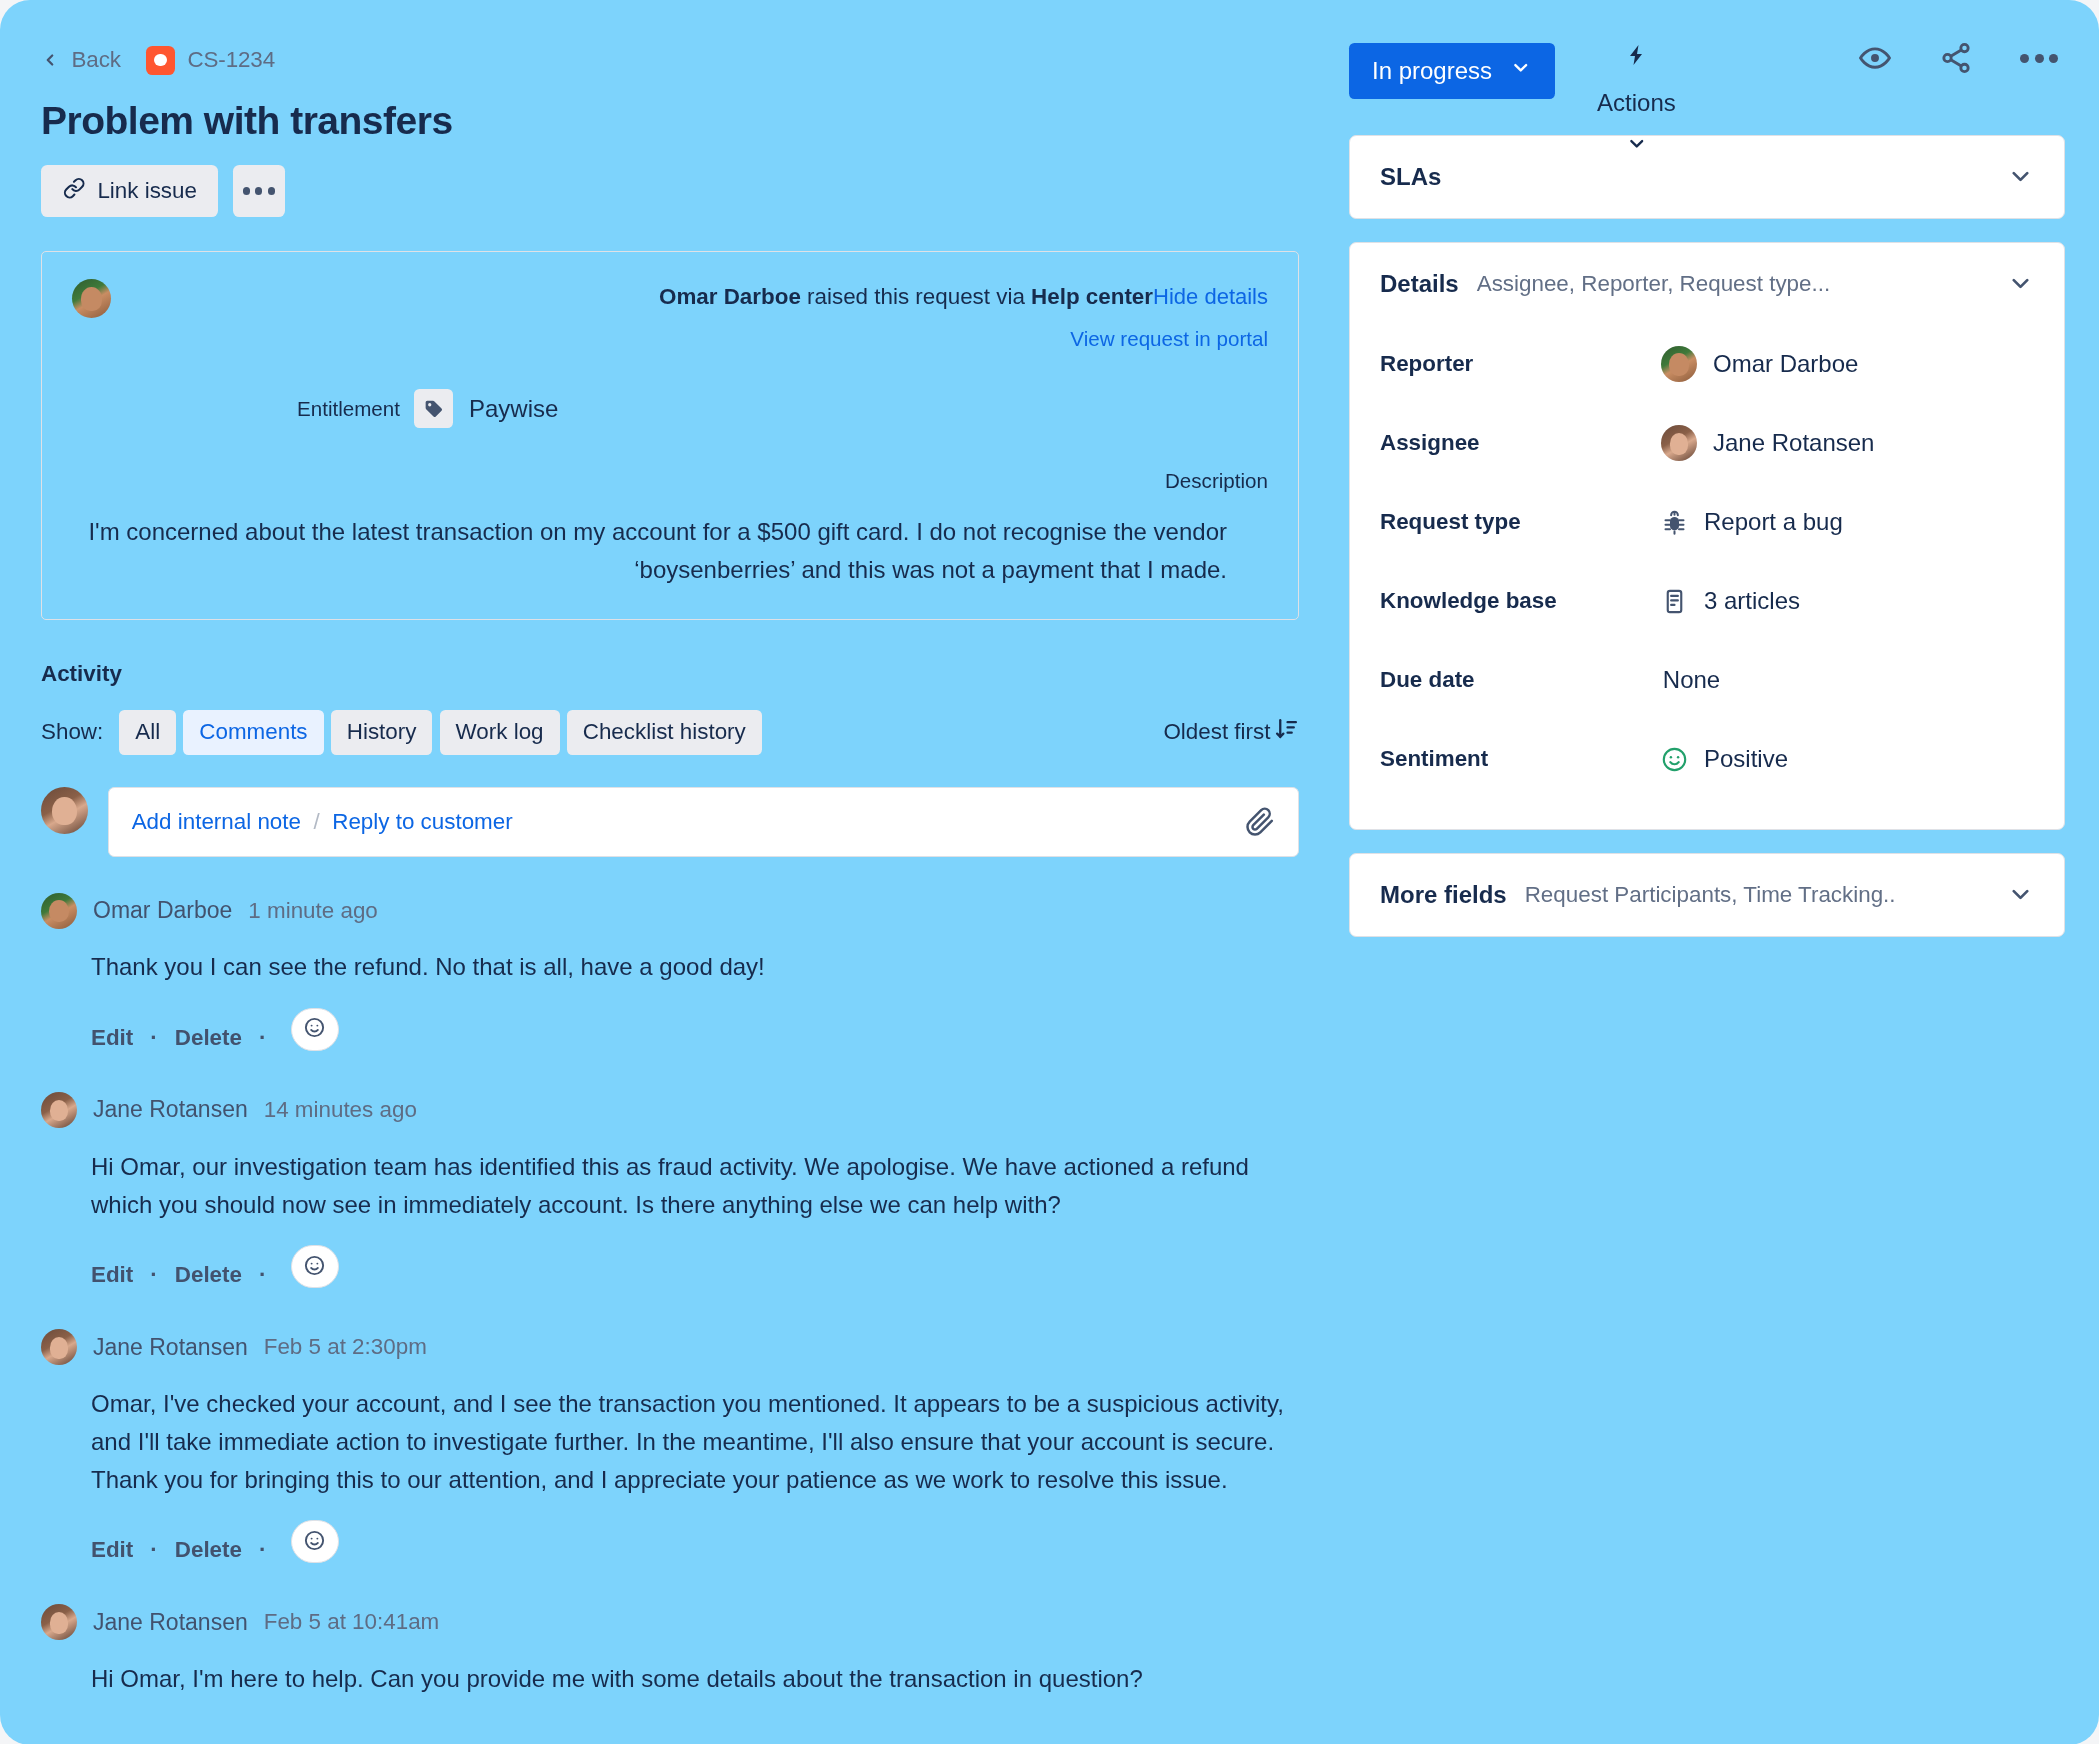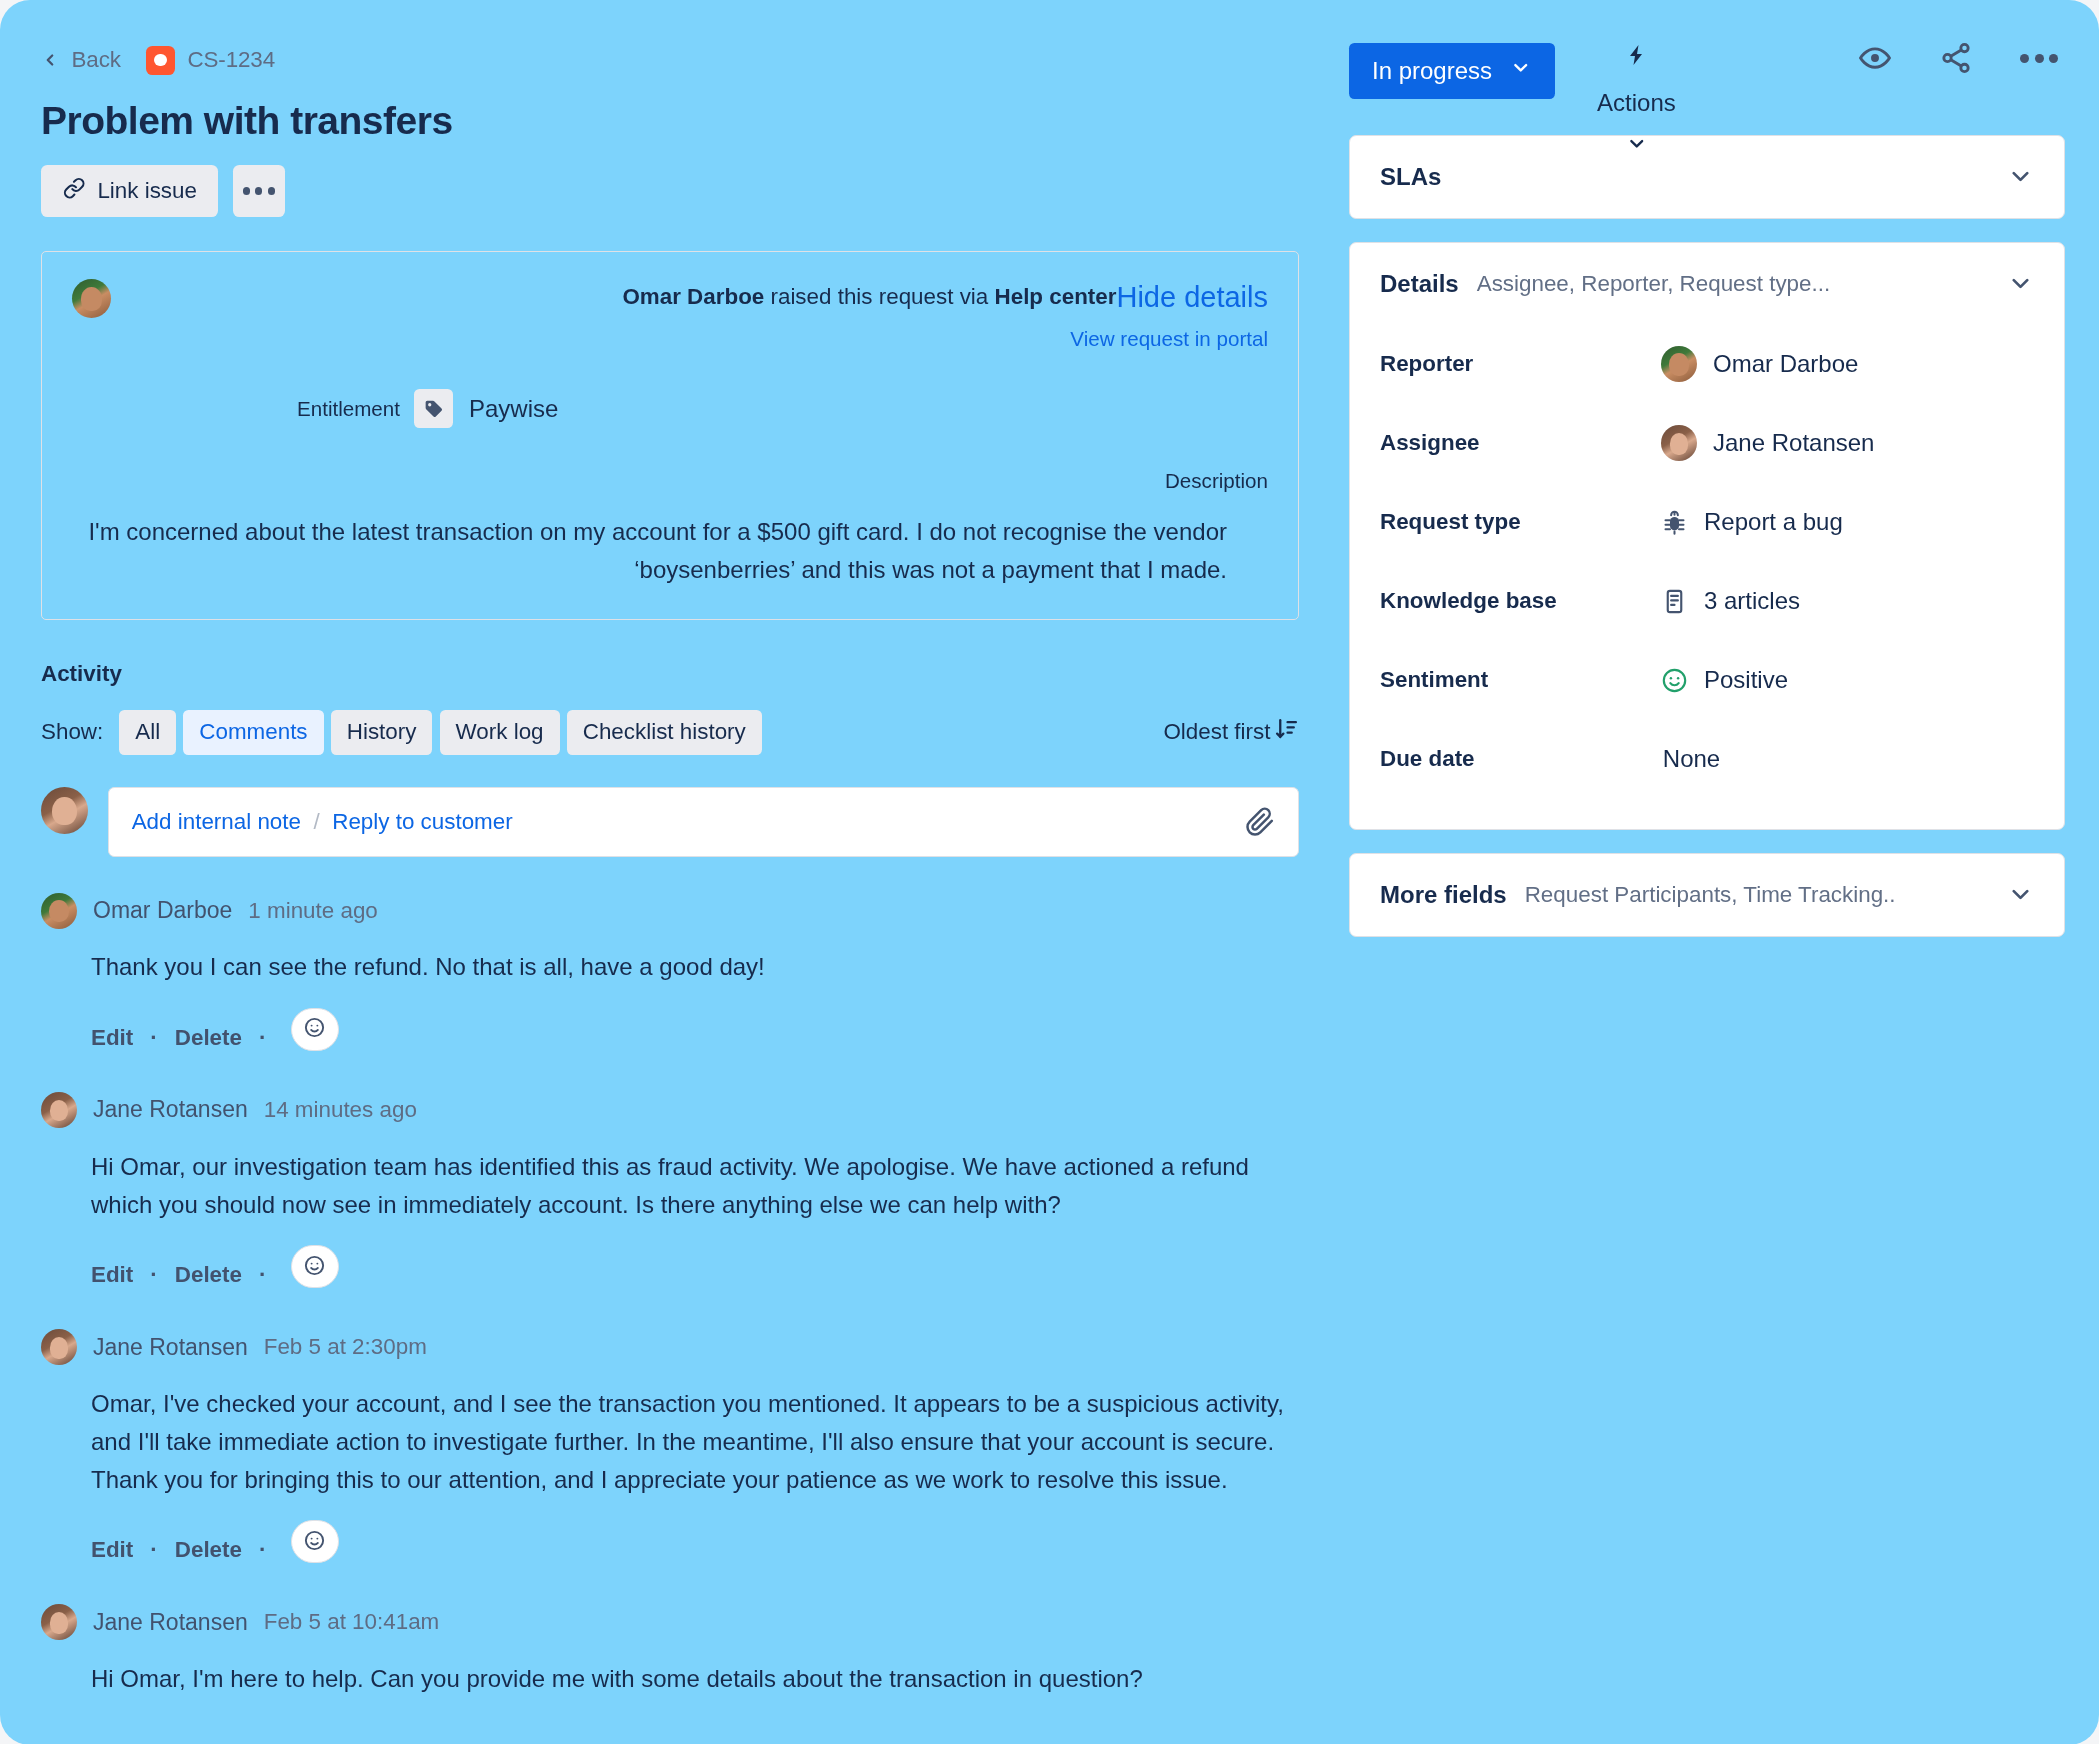--- a/index.html
+++ b/index.html
@@ -95,21 +95,21 @@
   .av-jane::after {
     content:''; position:absolute; left:24%; top:22%; width:52%; height:60%;
     border-radius:50% 50% 46% 46%; background:#e0b094;
   }
   .req-head-txt {
     margin-left: 18px; font-size: 22.4px; color: #172b4d;
     line-height: 36px; flex: 1;
   }
   .req-head-txt b { font-weight: 700; }
   .hide-details {
-    font-size: 29px; color: #0c66e4; cursor: pointer;
+    font-size: 22px; color: #0c66e4; cursor: pointer;
     line-height: 36px; white-space: nowrap;
   }
   .portal-link {
     display: block; margin: 9px 0 0 56px;
     font-size: 20.6px; color: #0c66e4; cursor: pointer;
   }
 
   .field-row { display: flex; align-items: center; margin-top: 38px; }
   .field-label { width: 328px; flex: none; font-size: 20.6px; color: #172b4d; font-weight: 400; }
   .tagchip { display: inline-flex; align-items: center; gap: 16px; padding-left: 14px; }
@@ -490,37 +490,37 @@
               <svg width="27" height="27" viewBox="0 0 24 24" fill="none" stroke="currentColor" stroke-width="1.9" stroke-linecap="round">
                     <rect x="6" y="2.5" width="12" height="19" rx="2"></rect>
                     <path d="M9 7h6M9 11h6M9 15h3"></path>
                   </svg>
             </span>
             <span>3 articles</span>
           </span>
         </div>
 
         <div class="drow">
+          <span class="dlabel">Due date</span>
+          <span class="dval plain">None</span>
+        </div>
+
+        <div class="drow">
           <span class="dlabel">Sentiment</span>
           <span class="dval">
             <span style="color:#22a06b;display:inline-flex;">
               <svg width="27" height="27" viewBox="0 0 24 24" fill="none" stroke="currentColor" stroke-width="1.9">
                     <circle cx="12" cy="12" r="9.5"></circle>
                     <circle cx="8.8" cy="10" r="1.1" fill="currentColor" stroke="none"></circle>
                     <circle cx="15.2" cy="10" r="1.1" fill="currentColor" stroke="none"></circle>
                     <path d="M8.3 14.4a4.6 4.6 0 0 0 7.4 0" stroke-linecap="round"></path>
                   </svg>
             </span>
             <span>Positive</span>
           </span>
-        </div>
-
-        <div class="drow">
-          <span class="dlabel">Due date</span>
-          <span class="dval plain">None</span>
         </div>
 
       </div>
     </div>
 
     <div class="panel">
       <div class="panel-head">
         <span class="panel-title">More fields</span>
         <span class="panel-sub">Request Participants, Time Tracking..</span>
         <span class="panel-chev">

